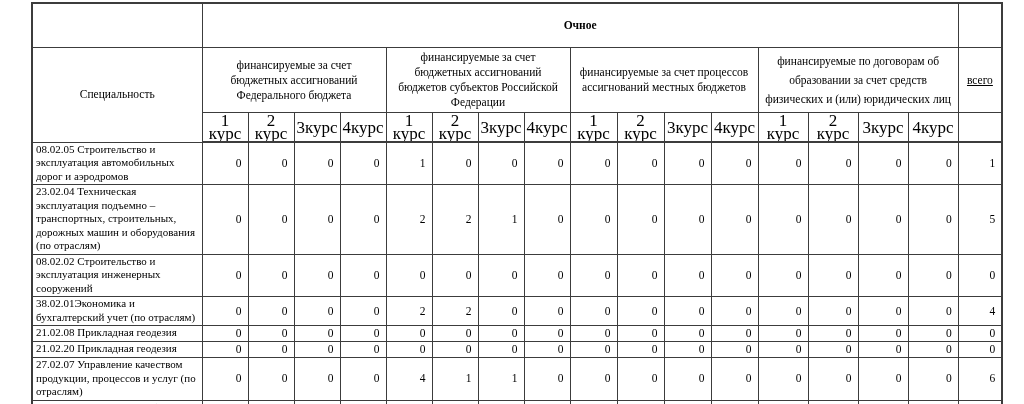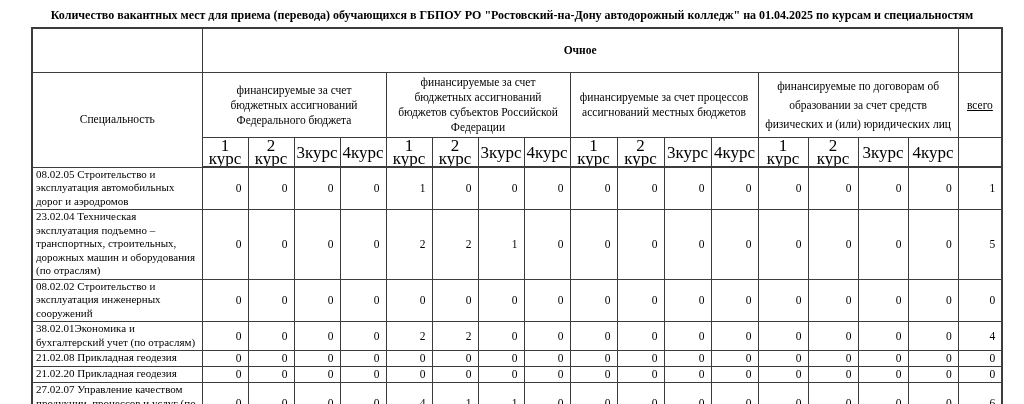--- a/index.html
+++ b/index.html
@@ -32,21 +32,20 @@
   tbody td.spec {
     vertical-align: top; text-align: left;
     padding: 0 2px 1px 3px; line-height: 13.5px; font-size: 11px;
   }
   tbody td.num { text-align: right; padding: 0 6px 1px 0; line-height: 14px; font-size: 11.5px; }
 </style>
 </head>
 <body>
 
 <div class="page">
-  <div class="title">Количество вакантных мест для приема (перевода) обучающихся в ГБПОУ РО "Ростовский-на-Дону автодорожный колледж" на 01.04.2025  по курсам и специальностям</div>
 
   <table class="vac">
     <colgroup>
       <col style="width:170px">
       <col style="width:46px">
         <col style="width:46px">
         <col style="width:46px">
         <col style="width:46px">
       <col style="width:46px">
         <col style="width:46px">

